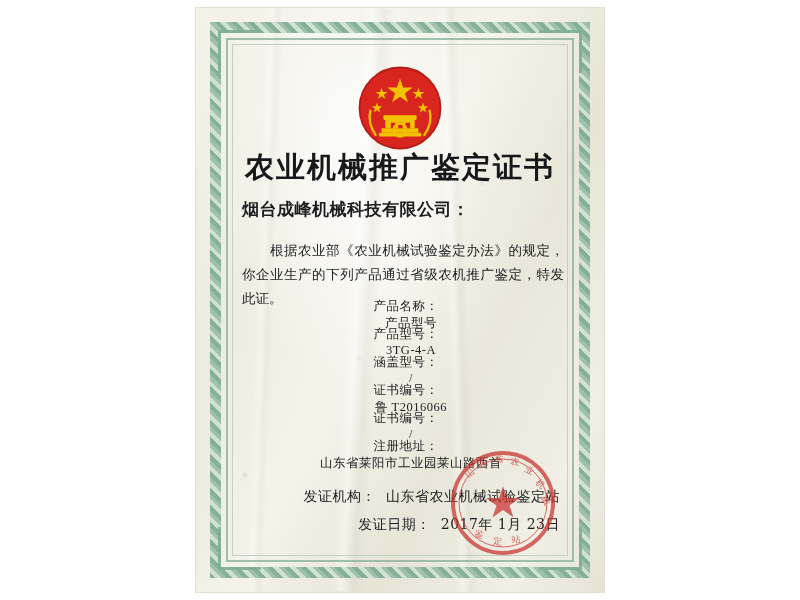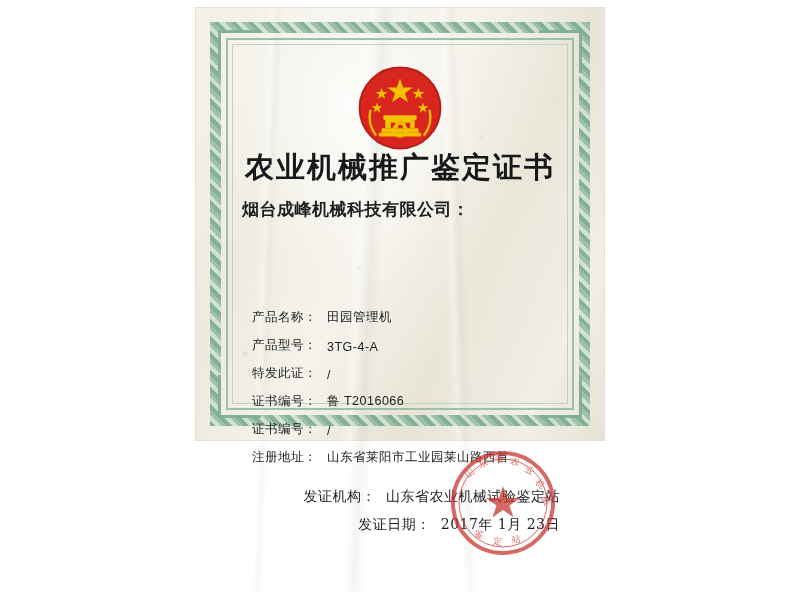--- a/index.html
+++ b/index.html
@@ -16,21 +16,21 @@
     height: 600px;
     background: #ffffff;
     overflow: hidden;
   }
   
   #cert-photo {
     position: absolute;
     left: 196px;
     top: 8px;
     width: 408px;
-    height: 432px;
+    height: 584px;
     background:
       radial-gradient(ellipse at 38% 22%, rgba(255,255,255,0.85) 0%, rgba(248,246,238,0.25) 38%, rgba(236,232,220,0.0) 70%),
       linear-gradient(115deg, #f3f1e8 0%, #eceade 26%, #f4f2ea 46%, #e7e4d6 66%, #f1efe6 86%, #e6e3d5 100%);
     box-shadow: 0 0 0 1px #e2dfd2;
   }
   
   .crease {
     position: absolute;
     background: linear-gradient(90deg, rgba(255,255,255,0.0), rgba(255,255,255,0.75), rgba(180,176,160,0.25), rgba(255,255,255,0.0));
     pointer-events: none;
@@ -118,25 +118,26 @@
     text-align: justify;
   }
   #fields {
     position: absolute;
     left: 56px;
     right: 44px;
     top: 290px;
   }
   .field-row {
     display: flex;
-    align-items: flex-end;
+    align-items: center;
     height: 28px;
-    font-family: Liberation Sans, sans-serif;
+    font-family: Liberation Serif, serif;
     font-size: 12.5px;
     color: #1c1d1f;
+    flex-direction: column;
   }
   .field-label { white-space: nowrap; letter-spacing: .5px; }
   .field-value { margin-left: 10px; letter-spacing: .5px; }
 
   #footer-lines {
     position: absolute;
     left: 56px;
     right: 44px;
     top: 480px;
     font-family: "DejaVu Serif", serif;
@@ -221,32 +222,33 @@
 
         <path d="M18,52 Q14,66 24,80" fill="none" stroke="#f2c200" stroke-width="2.5"></path>
         <path d="M82,52 Q86,66 76,80" fill="none" stroke="#f2c200" stroke-width="2.5"></path>
       </g>
     </svg>
 
     <div id="title">农业机械推广鉴定证书</div>
 
     <div id="addressee">烟台成峰机械科技有限公司：</div>
 
+    <div id="body-text">根据农业部《农业机械试验鉴定办法》的规定，你企业生产的下列产品通过省级农机推广鉴定，特发此证。</div>
 
     <div id="fields">
       <div class="field-row">
         <span class="field-label">产品名称：</span>
-        <span class="field-value">田园管理机</span>
+        <span class="field-value">产品型号</span>
       </div>
       <div class="field-row">
         <span class="field-label">产品型号：</span>
         <span class="field-value">3TG-4-A</span>
       </div>
       <div class="field-row">
-        <span class="field-label">特发此证：</span>
+        <span class="field-label">涵盖型号：</span>
         <span class="field-value">/</span>
       </div>
       <div class="field-row">
         <span class="field-label">证书编号：</span>
         <span class="field-value">鲁 T2016066</span>
       </div>
       <div class="field-row">
         <span class="field-label">证书编号：</span>
         <span class="field-value">/</span>
       </div>

